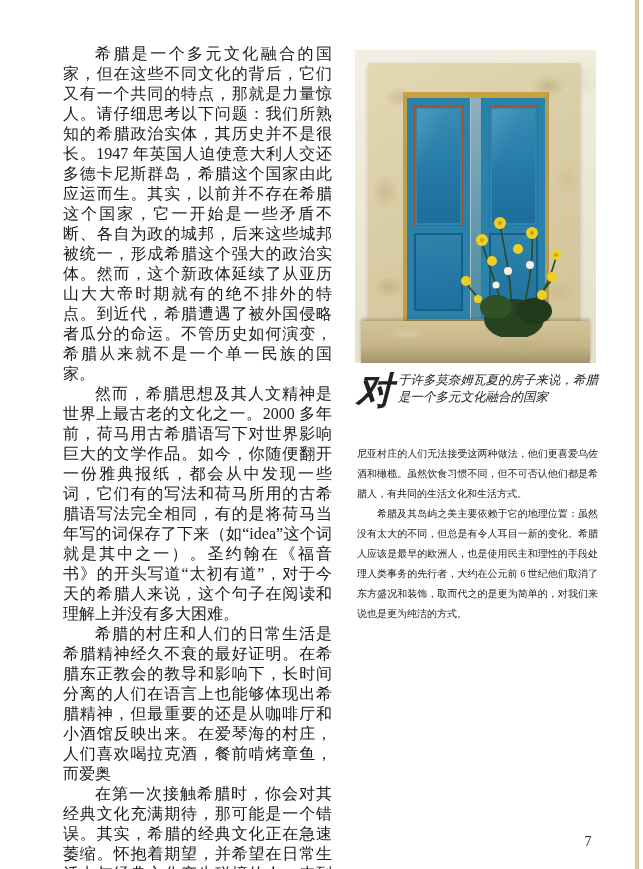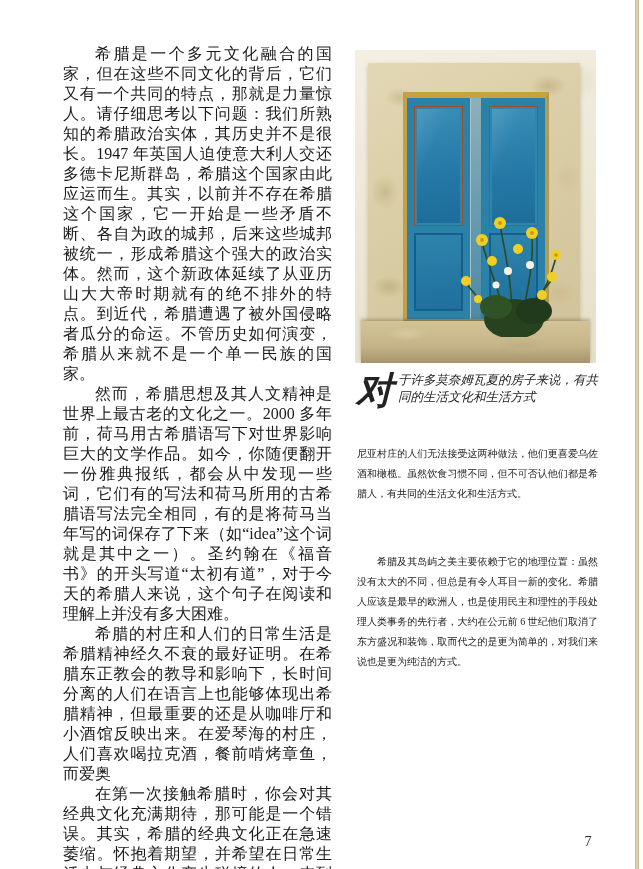--- a/index.html
+++ b/index.html
@@ -10,21 +10,21 @@
   
   .margin-rule{
     position:absolute;left:635px;top:0;width:4px;height:869px;
     background:linear-gradient(to right,#cbb98c,#e4d8b6 55%,#c3b186);
   }
   
   .left-col{position:absolute;left:63px;top:44px;width:269px;}
   .left-col p{margin:0;text-indent:2em;font-size:16px;line-height:20px;text-align:justify;}
   .right-col{position:absolute;left:357px;top:444px;width:241px;}
   .right-col p{margin:0;font-size:10px;line-height:20px;text-align:justify;}
-  .right-col p.indent{text-indent:2em;margin-top:48px;}
+  .right-col p.indent{text-indent:2em;}
   
   .caption{
     position:absolute;left:356px;top:372px;width:242px;
     font-style:italic;font-size:12.5px;line-height:17px;color:#222;
   }
   .caption .dropcap{
     float:left;font-size:37px;line-height:34px;font-weight:bold;
     margin:2px 5px 0 0;font-style:italic;
   }
   
@@ -146,21 +146,21 @@
       <g fill="#c79a14">
         <circle cx="34" cy="53" r="2"></circle>
           <circle cx="52" cy="36" r="2"></circle>
         <circle cx="84" cy="46" r="2"></circle>
           <circle cx="108" cy="68" r="1.8"></circle>
       </g>
     </svg>
   </div>
 
   <div class="caption">
-    <span class="dropcap">对</span><span>于许多莫奈姆瓦夏的房子来说，有共同的生活文化和生活方式</span>
+    <span class="dropcap">对</span><span>于许多莫奈姆瓦夏的房子来说，希腊是一个多元文化融合的国家</span>
   </div>
 
   <div class="right-col">
     <p>尼亚村庄的人们无法接受这两种做法，他们更喜爱乌佐酒和橄榄。虽然饮食习惯不同，但不可否认他们都是希腊人，有共同的生活文化和生活方式。</p>
     <p class="indent">希腊及其岛屿之美主要依赖于它的地理位置：虽然没有太大的不同，但总是有令人耳目一新的变化。希腊人应该是最早的欧洲人，也是使用民主和理性的手段处理人类事务的先行者，大约在公元前 6 世纪他们取消了东方盛况和装饰，取而代之的是更为简单的，对我们来说也是更为纯洁的方式。</p>
   </div>
 
   <div class="margin-rule"></div>
 
   <div class="page-number">7</div>

